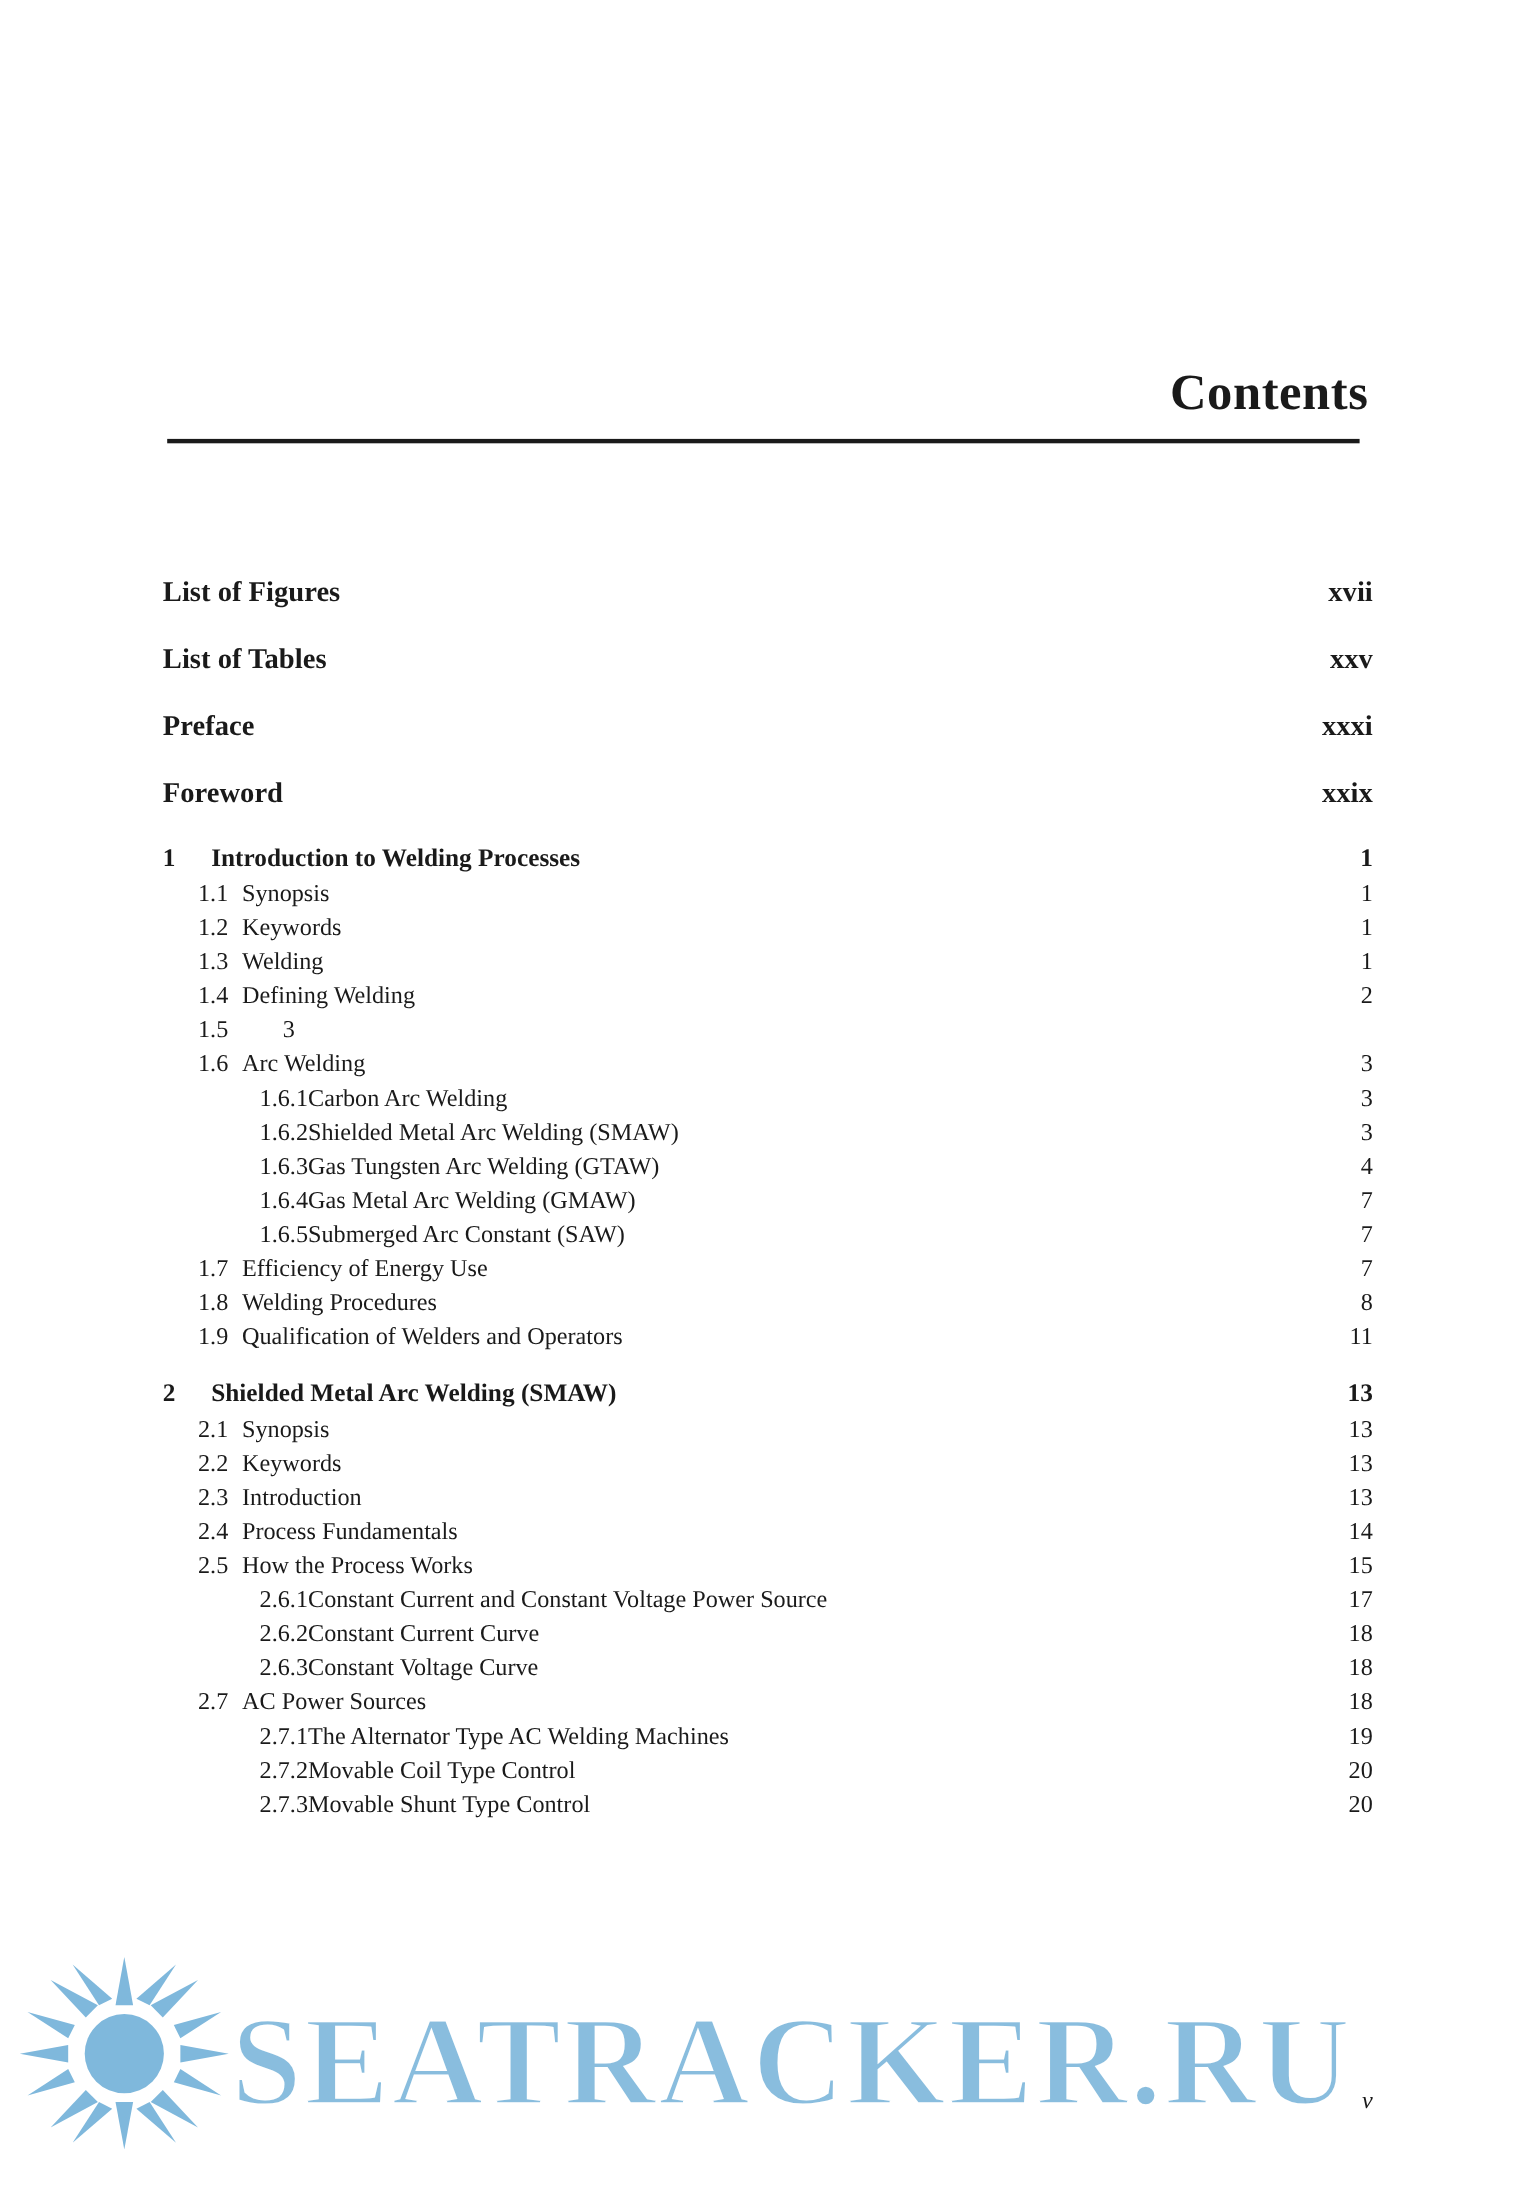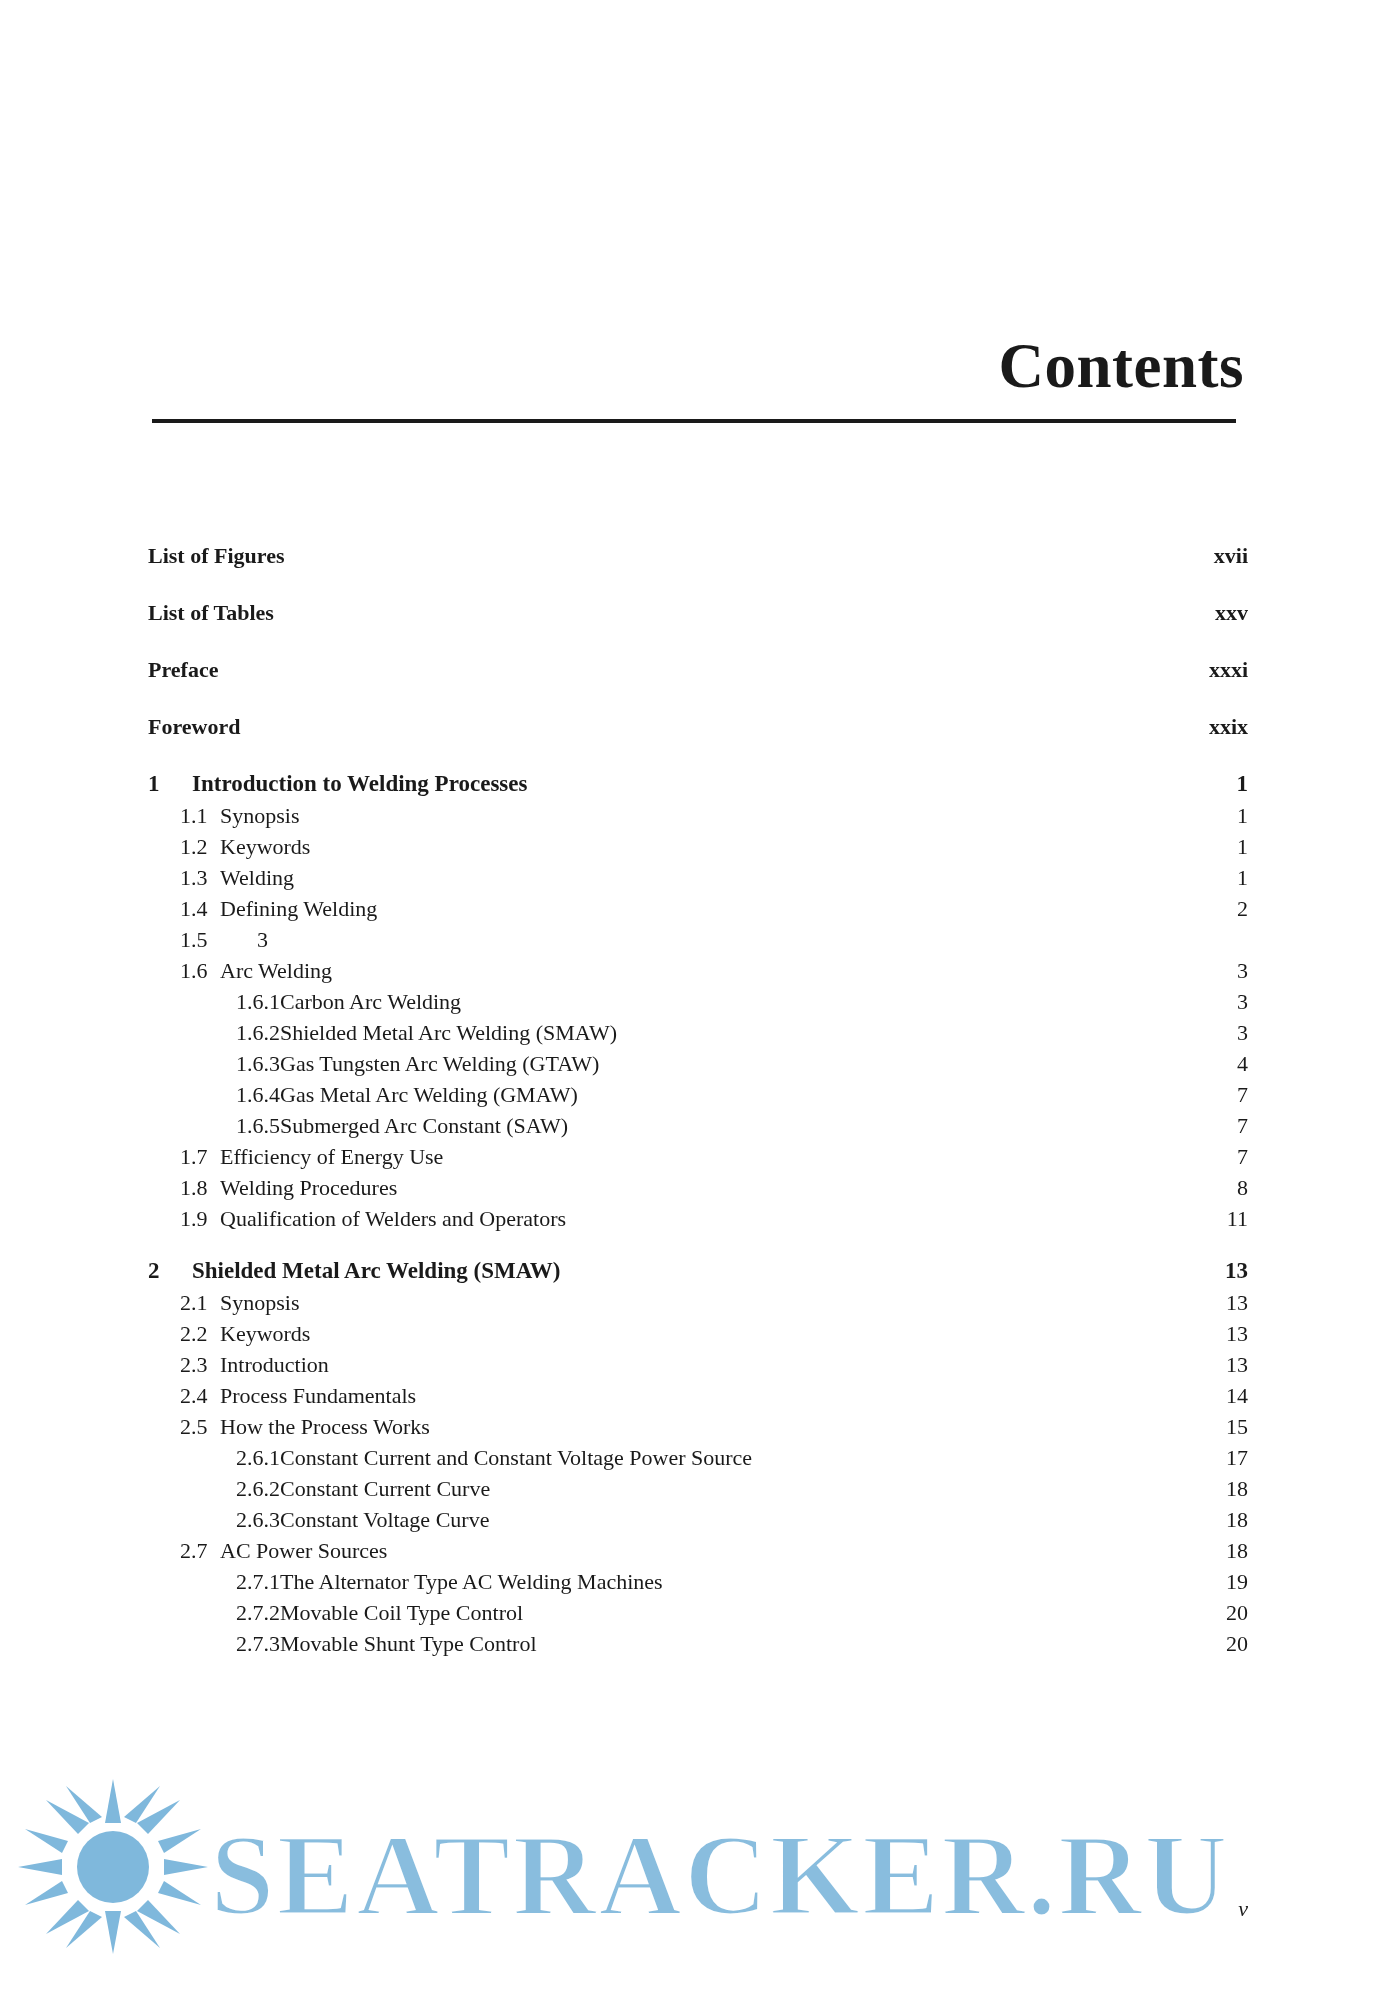--- a/index.html
+++ b/index.html
@@ -23,39 +23,39 @@
     background: #fff;
   }
   .content-area {
     position: absolute;
     left: 148px;
     top: 330px;
     width: 1100px;
   }
   .toc-title {
     text-align: right;
-    font-size: 63px;
+    font-size: 46px;
     font-weight: bold;
     letter-spacing: 0.5px;
     padding-right: 4px;
     font-family: "Liberation Serif", "DejaVu Serif", serif;
   }
   .title-rule {
     border-bottom: 4px solid #1a1a1a;
     margin-top: 16px;
     width: 1084px;
     margin-left: 4px;
   }
   .front-list {
     margin-top: 120px;
   }
   .front-row {
     display: flex;
     align-items: flex-start;
-    font-size: 22px;
+    font-size: 26px;
     font-weight: bold;
     margin-bottom: 31px;
   }
   .front-row .fr-label {
     flex: 1 1 auto;
   }
   .front-row .fr-page {
     flex: 0 0 auto;
     text-align: right;
     min-width: 60px;

